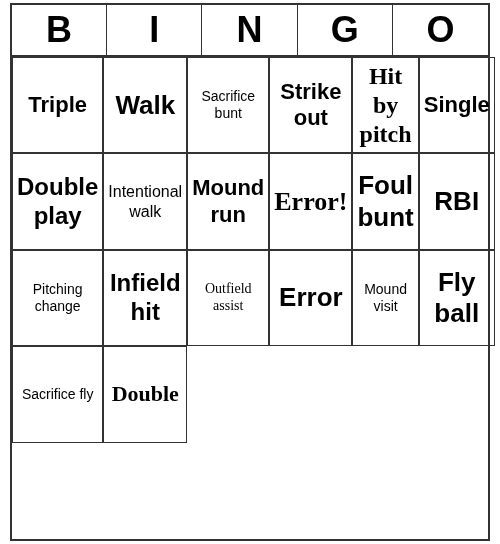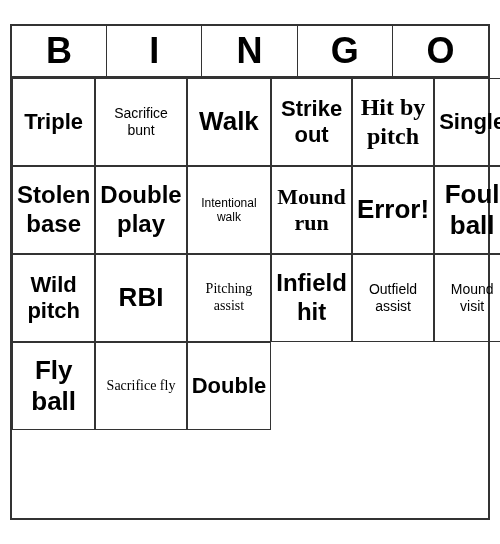--- a/index.html
+++ b/index.html
@@ -59,50 +59,49 @@
       font-weight: bold;
     }
     .size-md {
       font-size: 24px;
       font-weight: bold;
     }
     .size-sm {
       font-size: 14px;
     }
     .size-xs {
-      font-size: 12px;
+      font-size: 16px;
     }
   </style>
 </head>
 <body>
 
 <div class="bingo-card">
   <div class="bingo-header">
   <div class="bingo-header-cell">B</div>
       <div class="bingo-header-cell">I</div>
       <div class="bingo-header-cell">N</div>
       <div class="bingo-header-cell">G</div>
       <div class="bingo-header-cell">O</div>
     </div>
   <div class="bingo-grid">
   <div class="bingo-cell size-lg">Triple</div>
+      <div class="bingo-cell size-xl">Walk</div>
       <div class="bingo-cell size-sm">Sacrifice bunt</div>
-      <div class="bingo-cell size-xl">Walk</div>
       <div class="bingo-cell size-lg">Strike out</div>
       <div class="bingo-cell size-md">Hit by pitch</div>
       <div class="bingo-cell size-lg">Single</div>
-      <div class="bingo-cell size-md">Stolen base</div>
       <div class="bingo-cell size-md">Double play</div>
       <div class="bingo-cell size-xs">Intentional walk</div>
       <div class="bingo-cell size-lg">Mound run</div>
       <div class="bingo-cell size-xl">Error!</div>
-      <div class="bingo-cell size-xl">Foul ball</div>
-      <div class="bingo-cell size-lg">Wild pitch</div>
+      <div class="bingo-cell size-xl">Foul bunt</div>
       <div class="bingo-cell size-xl">RBI</div>
-      <div class="bingo-cell size-sm">Pitching assist</div>
+      <div class="bingo-cell size-sm">Pitching change</div>
       <div class="bingo-cell size-md">Infield hit</div>
       <div class="bingo-cell size-sm">Outfield assist</div>
+      <div class="bingo-cell size-xl">Error</div>
       <div class="bingo-cell size-sm">Mound visit</div>
       <div class="bingo-cell size-xl">Fly ball</div>
       <div class="bingo-cell size-sm">Sacrifice fly</div>
       <div class="bingo-cell size-lg">Double</div>
     </div>
 </div>
 
 </body></html>

